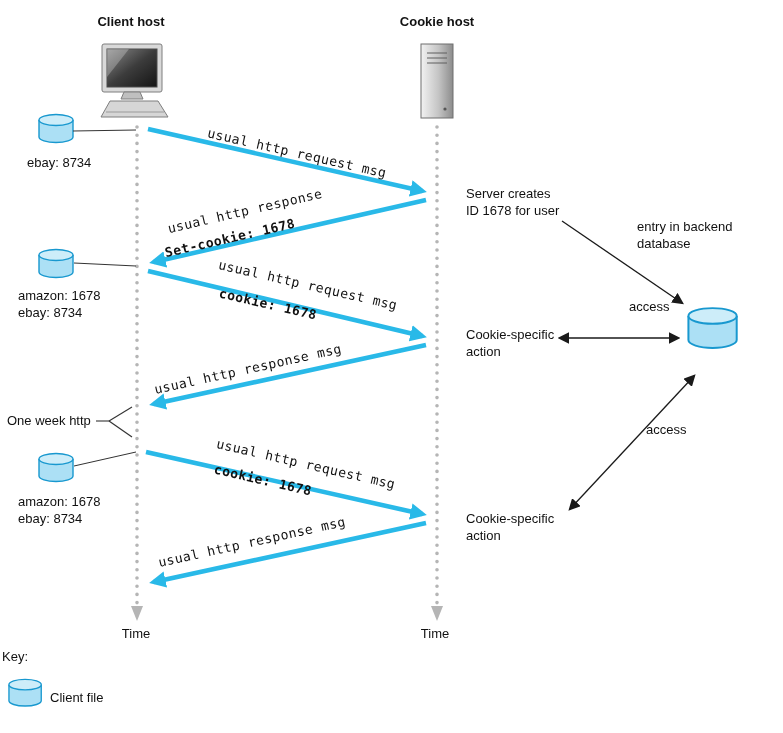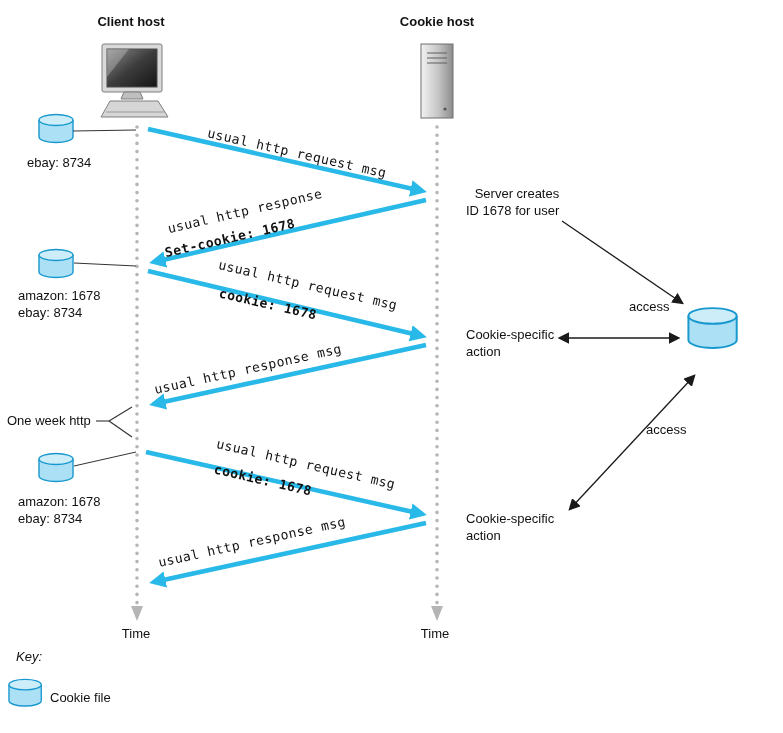--- a/index.html
+++ b/index.html
@@ -113,29 +113,31 @@
   <div class="msg" style="left:297px;top:153px;transform:translate(-50%,-50%) rotate(12.8deg);">usual http request msg</div>
   <div class="msg" style="left:245px;top:211px;transform:translate(-50%,-50%) rotate(-13deg);">usual http response</div>
   <div class="msg bold" style="left:230px;top:238px;transform:translate(-50%,-50%) rotate(-13deg);">Set-cookie: 1678</div>
   <div class="msg" style="left:308px;top:285px;transform:translate(-50%,-50%) rotate(13deg);">usual http request msg</div>
   <div class="msg bold" style="left:268px;top:304px;transform:translate(-50%,-50%) rotate(13deg);">cookie: 1678</div>
   <div class="msg" style="left:248px;top:369px;transform:translate(-50%,-50%) rotate(-12.5deg);">usual http response msg</div>
   <div class="msg" style="left:306px;top:464px;transform:translate(-50%,-50%) rotate(13deg);">usual http request msg</div>
   <div class="msg bold" style="left:263px;top:480px;transform:translate(-50%,-50%) rotate(13deg);">cookie: 1678</div>
   <div class="msg" style="left:252px;top:542px;transform:translate(-50%,-50%) rotate(-12.5deg);">usual http response msg</div>
 
-  <div class="lbl" style="left:466px;top:186px;text-align:right;">Server creates
+  <div class="lbl" style="left:466px;top:186px;">Server creates
 ID 1678 for user</div>
+  <div class="lbl" style="left:637px;top:219px;">entry in backend
+database</div>
   <div class="lbl" style="left:629px;top:299px;">access</div>
   <div class="lbl" style="left:466px;top:327px;">Cookie-specific
 action</div>
   <div class="lbl" style="left:646px;top:422px;">access</div>
   <div class="lbl" style="left:466px;top:511px;">Cookie-specific
 action</div>
   <div class="lbl" style="left:7px;top:413px;">One week http</div>
 
   <div class="lbl" style="left:136px;top:626px;transform:translateX(-50%);">Time</div>
   <div class="lbl" style="left:435px;top:626px;transform:translateX(-50%);">Time</div>
 
-  <div class="lbl" style="left:16px;top:649px;font-style:italic;">Key:</div>
-  <div class="lbl" style="left:50px;top:690px;">Cookie file</div>
+  <div class="lbl" style="left:2px;top:649px;">Key:</div>
+  <div class="lbl" style="left:50px;top:690px;">Client file</div>
 
 </div>
 
 </body></html>

